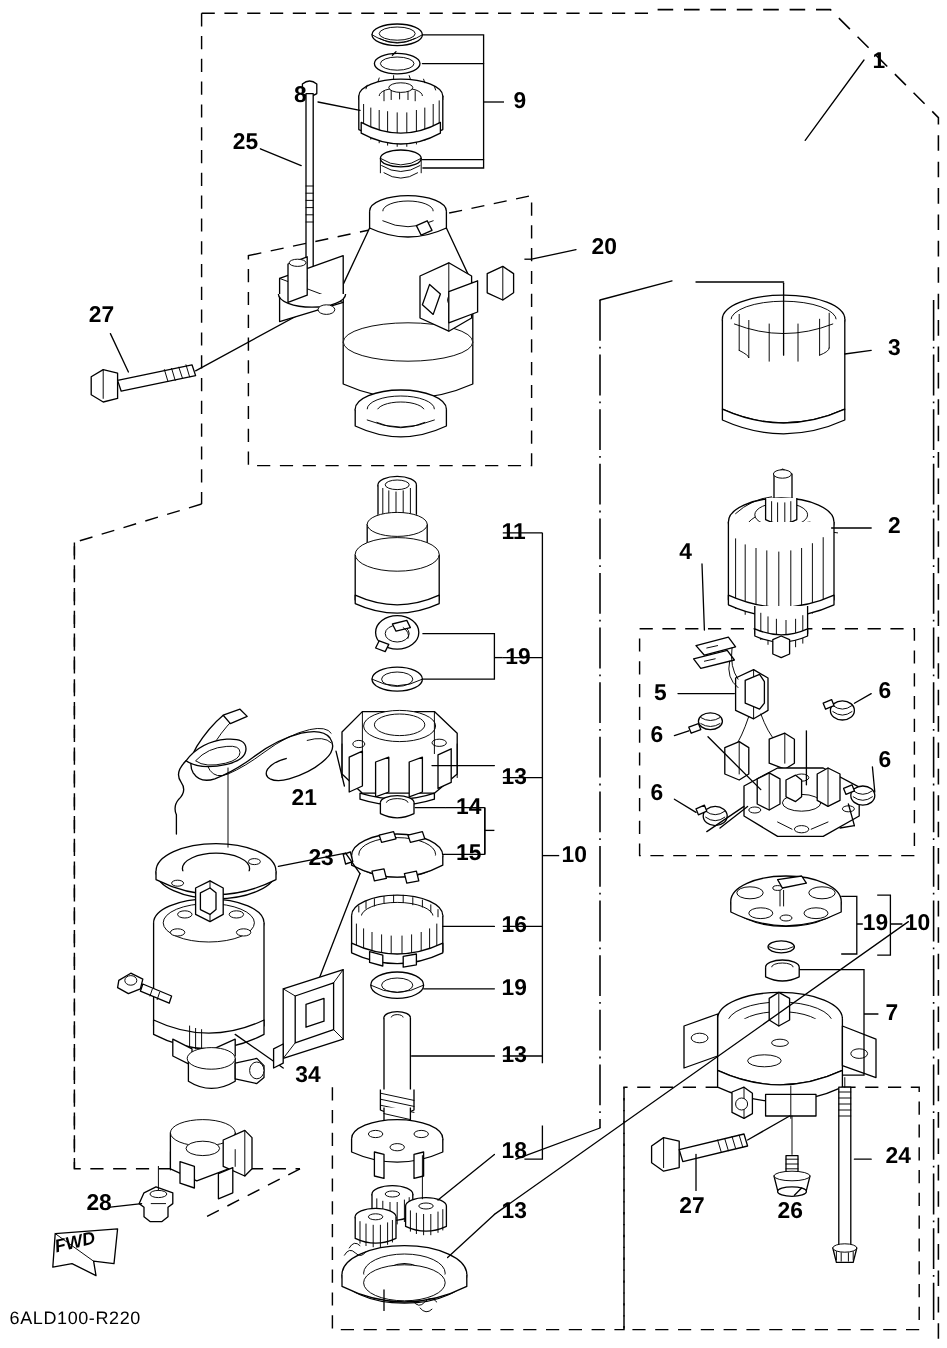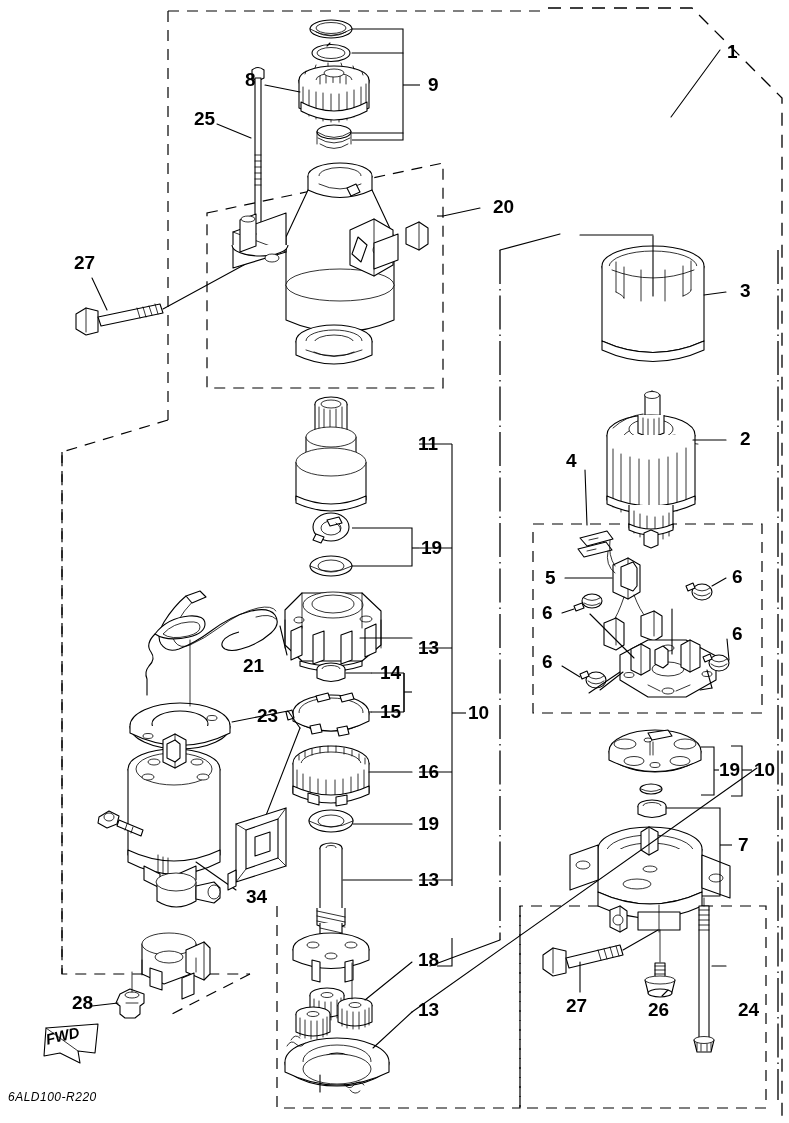--- a/index.html
+++ b/index.html
@@ -21,26 +21,25 @@
     color:#000000;
     letter-spacing:0px;
     white-space:nowrap;
     line-height:1;
   }
   .figcode{
     position:absolute;
     left:8px;
     top:1090px;
     font-family:"Liberation Sans", sans-serif;
-    font-size:12px;
+    font-size:15px;
     font-weight:400;
     letter-spacing:0.5px;
     color:#000;
     white-space:nowrap;
-    font-style:italic;
   }
   .fwdlabel{
     position:absolute;
     left:44px;
     top:1031px;
     font-family:"Liberation Sans", sans-serif;
     font-size:15px;
     font-weight:700;
     font-style:italic;
     color:#000;
@@ -722,21 +721,21 @@
   <div class="callout" style="left:418px;top:762px;">16</div>
   <div class="callout" style="left:418px;top:1000px;">13</div>
   <div class="callout" style="left:418px;top:950px;">18</div>
   <div class="callout" style="left:421px;top:538px;">19</div>
   <div class="callout" style="left:418px;top:814px;">19</div>
   <div class="callout" style="left:719px;top:760px;">19</div>
   <div class="callout" style="left:493px;top:197px;text-align:right;">20</div>
   <div class="callout" style="left:243px;top:656px;">21</div>
   <div class="callout" style="left:246px;top:887px;">34</div>
   <div class="callout" style="left:257px;top:706px;">23</div>
-  <div class="callout" style="left:738px;top:954px;margin-top:46px;">24</div>
+  <div class="callout" style="left:738px;top:954px;">24</div>
   <div class="callout" style="left:194px;top:109px;">25</div>
   <div class="callout" style="left:648px;top:1000px;">26</div>
   <div class="callout" style="left:74px;top:253px;">27</div>
   <div class="callout" style="left:566px;top:996px;">27</div>
   <div class="callout" style="left:72px;top:993px;text-align:right;">28</div>
 
   <div class="fwdlabel">FWD</div>
   <div class="figcode">6ALD100-R220</div>
 
 </div>

